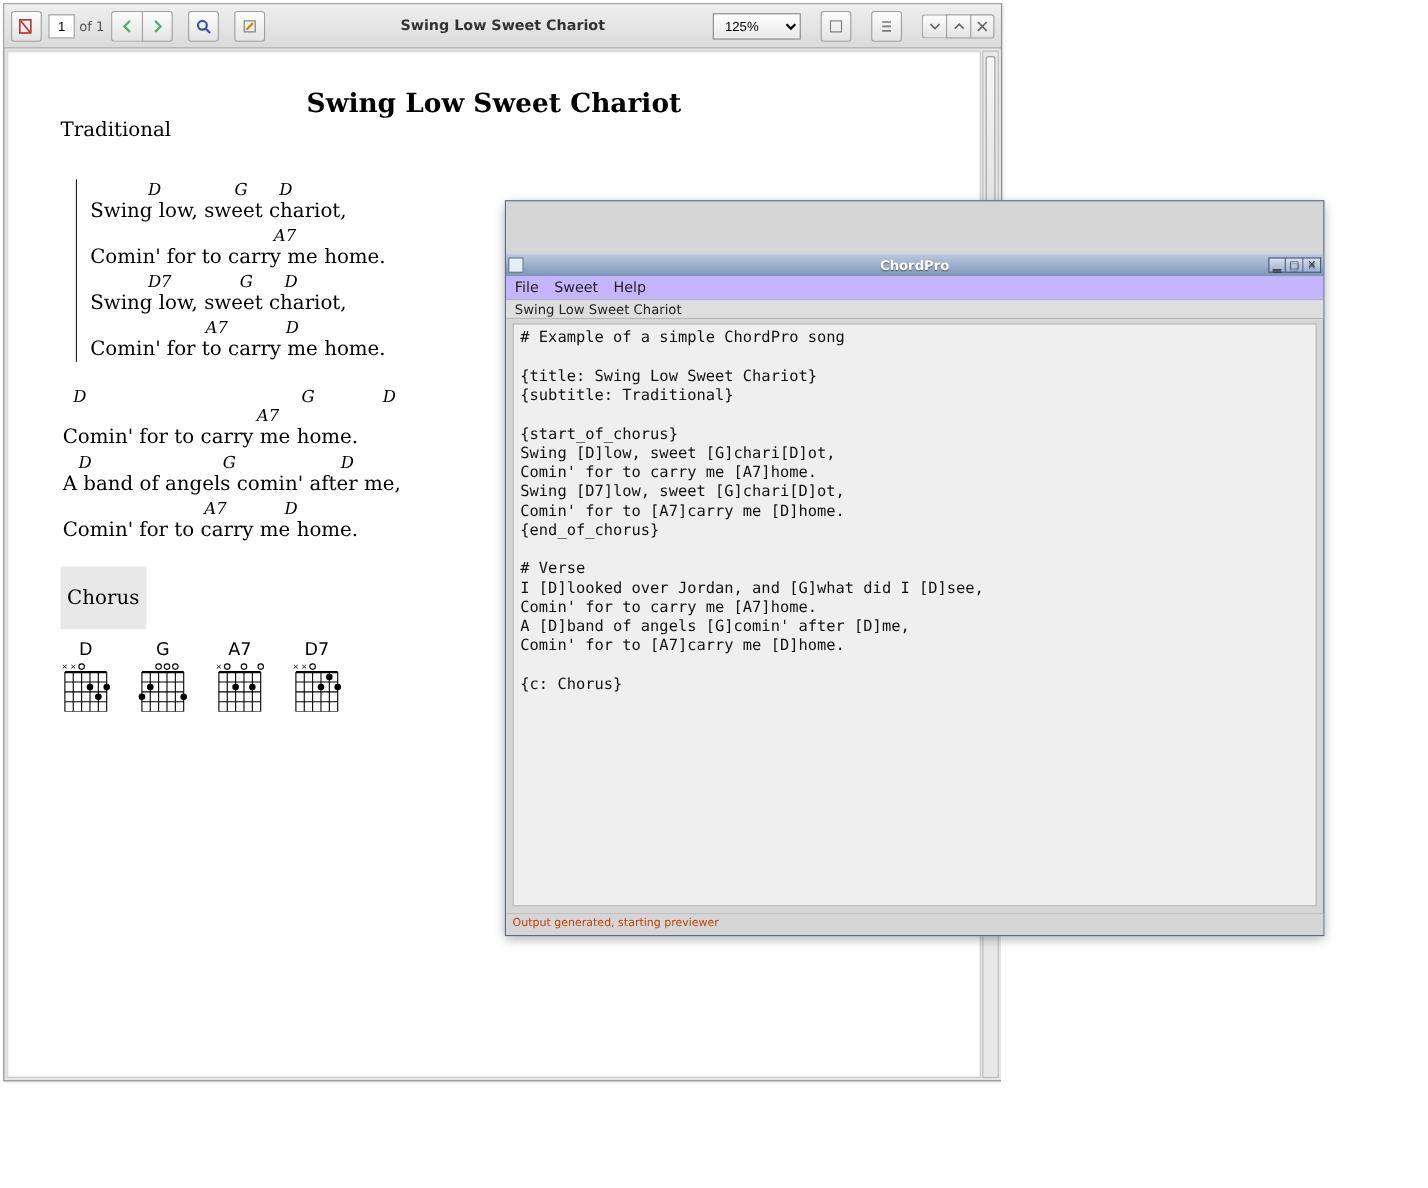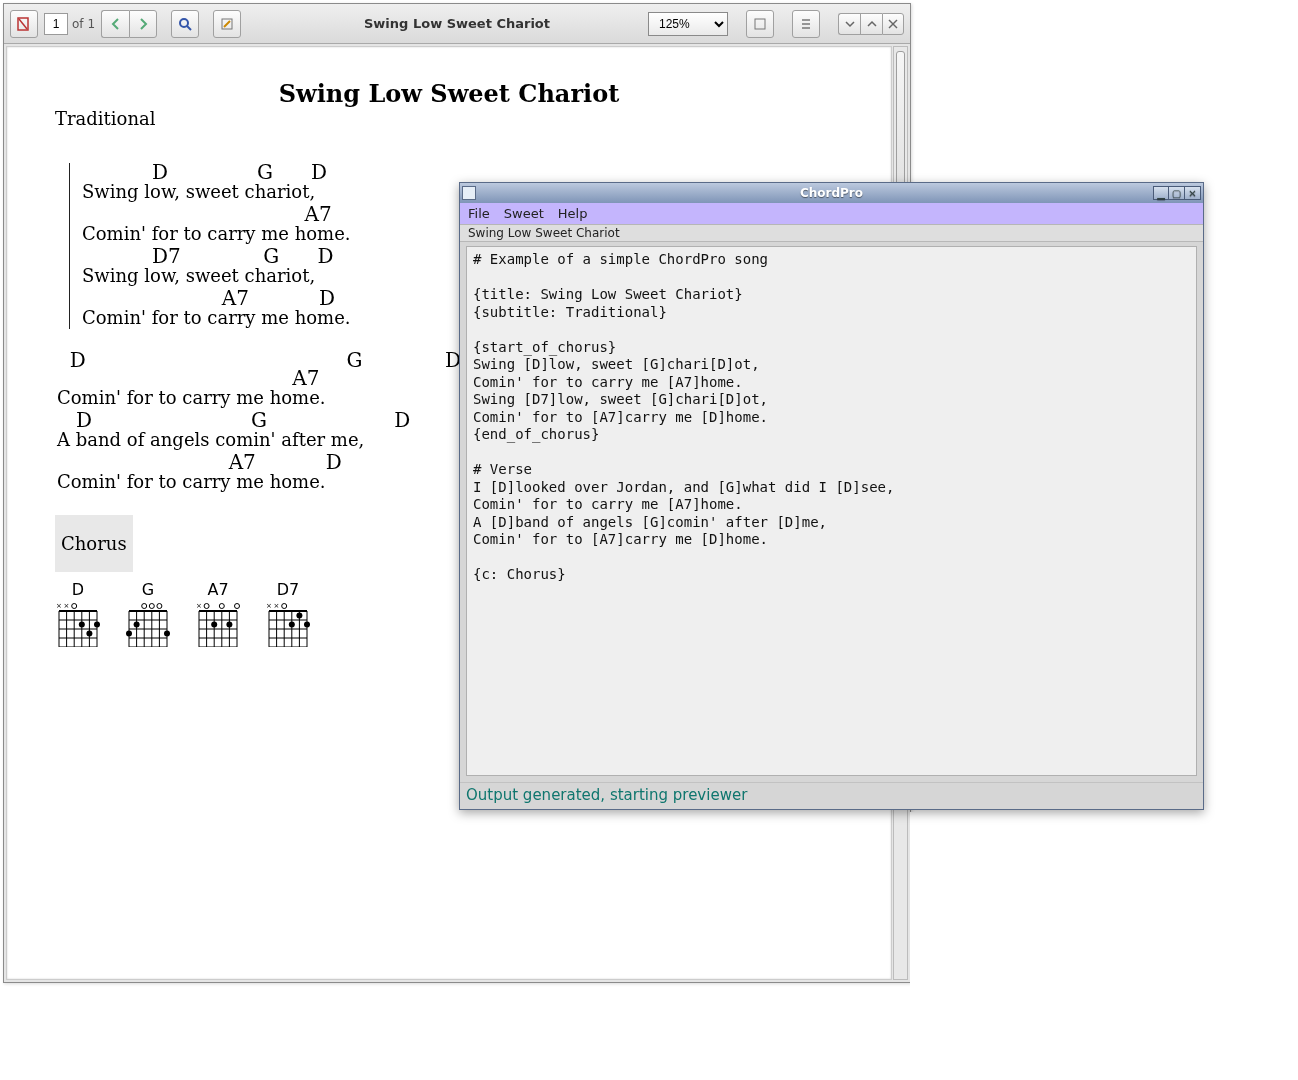--- a/index.html
+++ b/index.html
@@ -88,21 +88,21 @@
   }
 
   .pdf-page {
     width:100%;height:100%;padding:26px 48px;
     font-family: "DejaVu Serif","Liberation Serif","Times New Roman",serif;
     color:#000;
   }
   .song-title { text-align:center;font-size:24px;font-weight:bold;margin-top:6px; }
   .song-subtitle { text-align:left;font-size:18px;margin-bottom:34px; }
   .chorus-block { border-left:1.5px solid #222;padding-left:12px;margin:0 0 22px 14px; }
-  .chord-line { font-size:20px;white-space:pre;line-height:18px; }
+  .chord-line { font-style:italic;font-size:15px;white-space:pre;line-height:18px; }
   .lyric-line { font-size:18px;line-height:22px;margin-bottom:2px; }
   .verse-block { margin-left:2px;margin-bottom:22px; }
   .chorus-tag { display:inline-block;background:#e8e8e8;padding:18px 6px;font-size:18px;margin-bottom:4px; }
   .chord-diagrams { display:flex;gap:24px;margin-top:4px; }
   .diagram { text-align:center; font-family:"DejaVu Sans",Arial,sans-serif; }
   .diagram .dname { font-size:16px;margin-bottom:2px; }
   .diagram svg { display:block; }
 
   
   .editor-window {
@@ -116,20 +116,21 @@
   }
   .editor-titlebar {
     height:20px;
     background:linear-gradient(#bcc9de,#7f95b7);
     display:flex;align-items:center;
     padding:0 2px;
     color:#fff;
     font-size:12px;
     text-shadow:0 1px 1px rgba(0,0,0,0.5);
     position:relative;
+    margin-top:48px;
   }
   .editor-titlebar .appicon {
     width:14px;height:14px;background:#e6eef7;border:1px solid #5a6b88;margin-right:6px;
   }
   .editor-titlebar .title { position:absolute;left:0;right:0;text-align:center;font-weight:bold;pointer-events:none; }
   .winbtns { margin-left:auto;display:flex;gap:0; }
   .winbtn {
     width:16px;height:14px;border:1px solid #4a5b78;
     background:linear-gradient(#d6e0ee,#9fb1cc);
     display:flex;align-items:center;justify-content:center;font-size:10px;color:#344;
@@ -155,21 +156,21 @@
     padding:4px 6px;
     font-family:"DejaVu Sans Mono","Liberation Mono",Menlo,Consolas,monospace;
     font-size:14px;
     line-height:17.5px;
     white-space:pre;
     color:#111;
     height:530px;
     overflow:auto;
   }
   .editor-status {
-    font-size:15px;color:#0f766e;padding:3px 6px 5px 6px;
+    font-size:10px;color:#c2410c;padding:3px 6px 5px 6px;
     background:#d6d6d6;border-top:1px solid #c2c2c2;
   }
 
   
   .desktop-blank {
     position:absolute;left:910px;top:812px;width:388px;height:268px;background:#fff;
   }
 </style>
 </head>
 <body>

